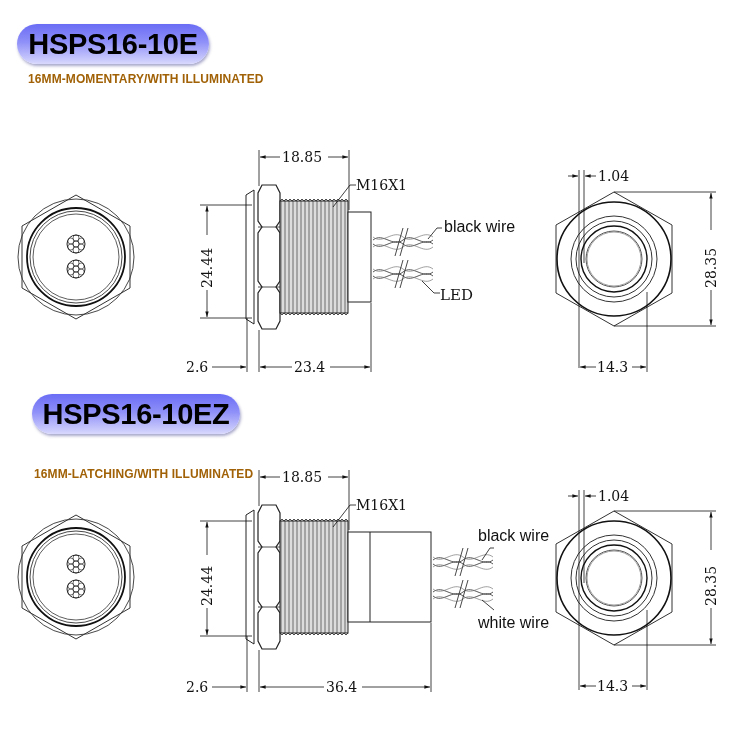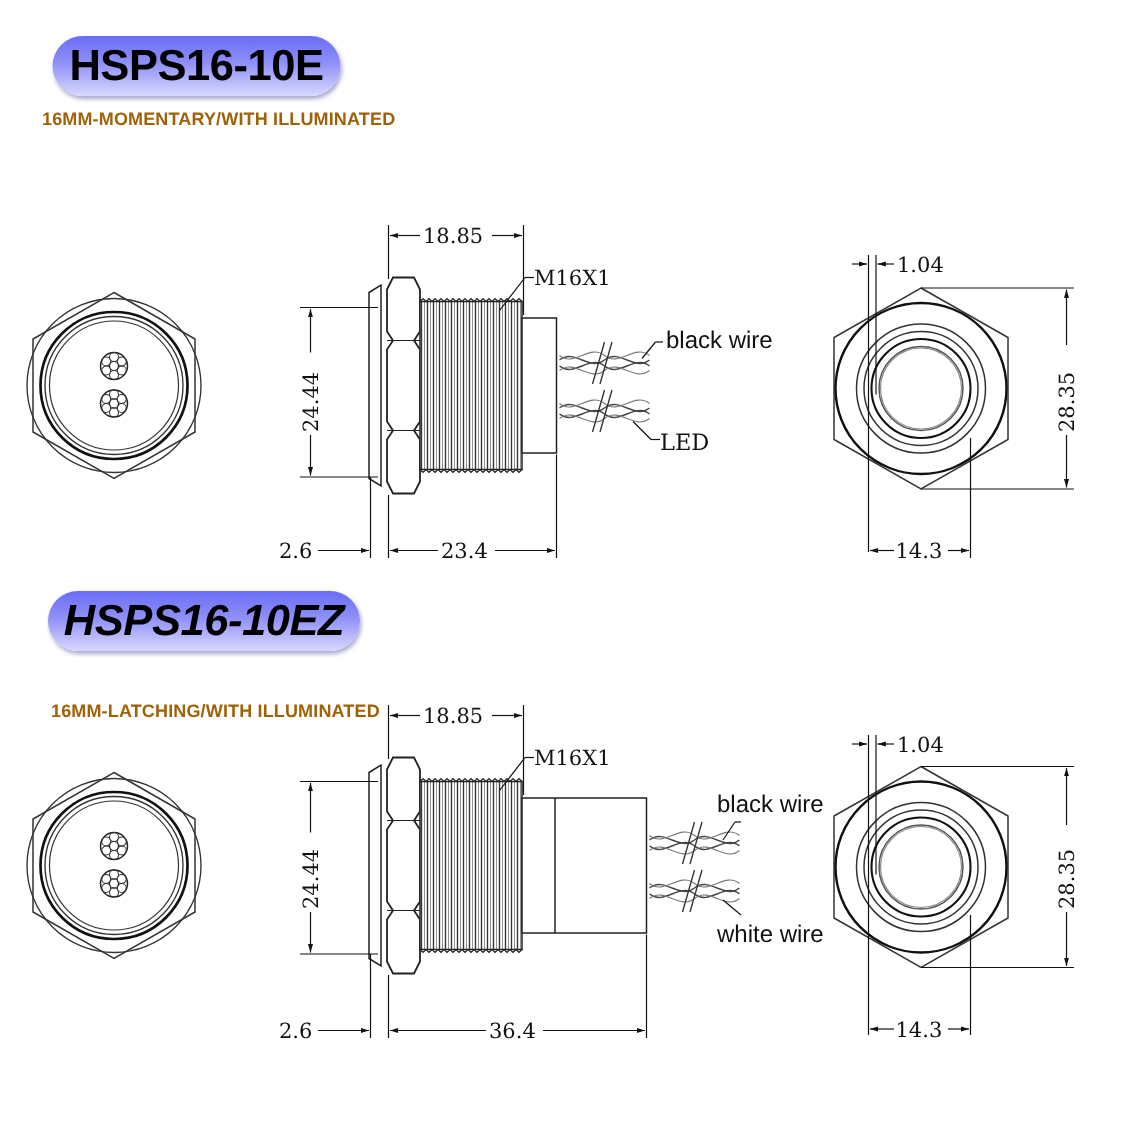--- a/index.html
+++ b/index.html
@@ -17,26 +17,26 @@
     letter-spacing:0.1px;
     font-weight:bold;
   }
   svg.drawing { position:absolute; left:0; top:0; }
   svg text.dim { font-family:"DejaVu Serif", "Liberation Serif", serif; font-size:14px; fill:#111; }
   svg text.lbl { font-family:"Liberation Sans", sans-serif; font-size:16px; fill:#111; }
 </style>
 </head>
 <body>
 
-<div class="badge" style="left:35px; top:24px; width:192px;text-align:center;">
+<div class="badge" style="left:17px; top:24px; width:192px;text-align:center;">
   <span>HSPS16-10E</span>
 </div>
 <div class="subtitle" style="left:28px; top:72px;">16MM-MOMENTARY/WITH ILLUMINATED</div>
 
-<div class="badge" style="left:32px; top:394px; width:208px;font-style:italic;">
+<div class="badge" style="left:32px; top:394px; width:208px;">
   <span>HSPS16-10EZ</span>
 </div>
 <div class="subtitle" style="left:34px; top:467px;">16MM-LATCHING/WITH ILLUMINATED</div>
 
 <svg class="drawing" width="750" height="750" viewBox="0 0 750 750" xmlns="http://www.w3.org/2000/svg">
   <defs>
     <marker id="arr" viewBox="0 0 10 10" refX="10" refY="5" markerWidth="7" markerHeight="7" orient="auto-start-reverse">
       <path d="M0,2 L10,5 L0,8 z" fill="#111"></path>
     </marker>
     <pattern id="thread" width="4" height="6" patternUnits="userSpaceOnUse">

